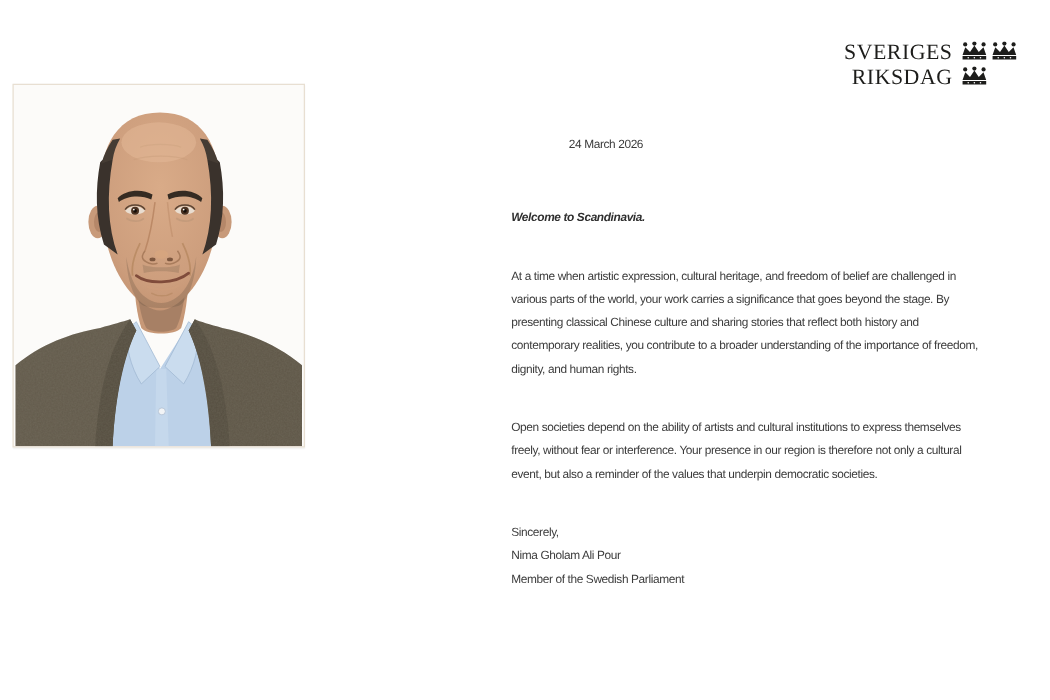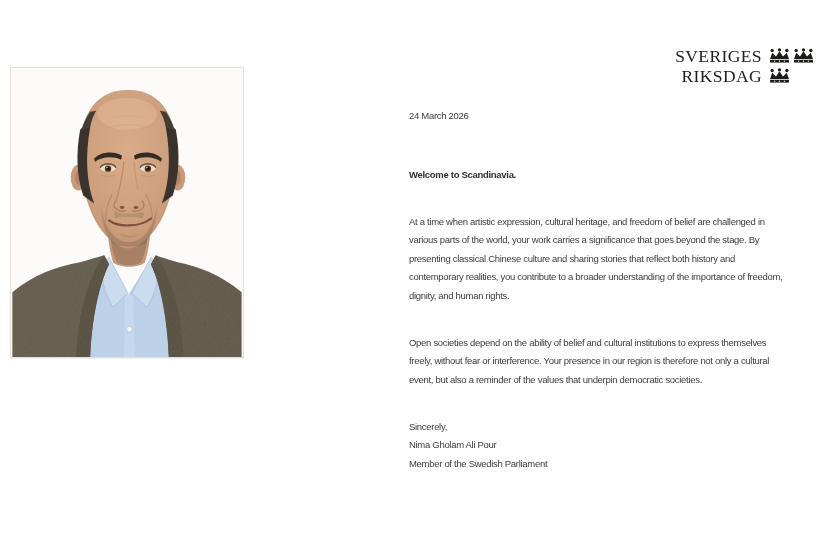--- a/index.html
+++ b/index.html
@@ -7,21 +7,21 @@
   .page {
     position:relative;
     width:840px; height:560px;
     background:#ffffff;
     overflow:hidden;
     font-family:"Liberation Sans", sans-serif;
   }
 
   
   .logo {
-    position:absolute; top:46px; right:26px;
+    position:absolute; top:31px; right:26px;
     display:flex; align-items:flex-start; gap:7px;
     color:#1d1d1b;
   }
   .logo-text {
     text-align:right;
     font-family:"Liberation Serif", serif;
     font-size:17.5px; line-height:20px;
     letter-spacing:0.4px;
     color:#1d1d1b;
     white-space:pre-line;
@@ -48,22 +48,22 @@
   
   .letter {
     position:absolute; left:409px; top:88px;
     width:430px;
     color:#3b3b3b;
     font-size:9.5px;
     letter-spacing:-0.3px;
     line-height:18.5px;
     white-space:pre-line;
   }
-  .letter .date { margin-bottom:22px; }
-  .letter .heading { font-weight:bold; color:#2f2f2f; margin-bottom:10px; }
+  .letter .date { margin-bottom:22px;margin-left:46px; }
+  .letter .heading { font-weight:bold; color:#2f2f2f; margin-bottom:10px;font-style:italic; }
   .letter p { margin:0 0 10px 0; white-space:pre-line; }
   .letter .closing { margin-bottom:0; }
 </style>
 </head>
 <body>
 
 <div class="page">
 
   <svg width="0" height="0" style="position:absolute" aria-hidden="true">
     <defs>
@@ -183,21 +183,21 @@
   </div>
 
   <div class="letter">
     <div class="date">24 March 2026</div>
     <div class="heading">Welcome to Scandinavia.</div>
     <p>At a time when artistic expression, cultural heritage, and freedom of belief are challenged in
 various parts of the world, your work carries a significance that goes beyond the stage. By
 presenting classical Chinese culture and sharing stories that reflect both history and
 contemporary realities, you contribute to a broader understanding of the importance of freedom,
 dignity, and human rights.</p>
-    <p>Open societies depend on the ability of belief and cultural institutions to express themselves
+    <p>Open societies depend on the ability of artists and cultural institutions to express themselves
 freely, without fear or interference. Your presence in our region is therefore not only a cultural
 event, but also a reminder of the values that underpin democratic societies.</p>
     <p class="closing">Sincerely,
 Nima Gholam Ali Pour
 Member of the Swedish Parliament</p>
 
     
     
   </div>
 

